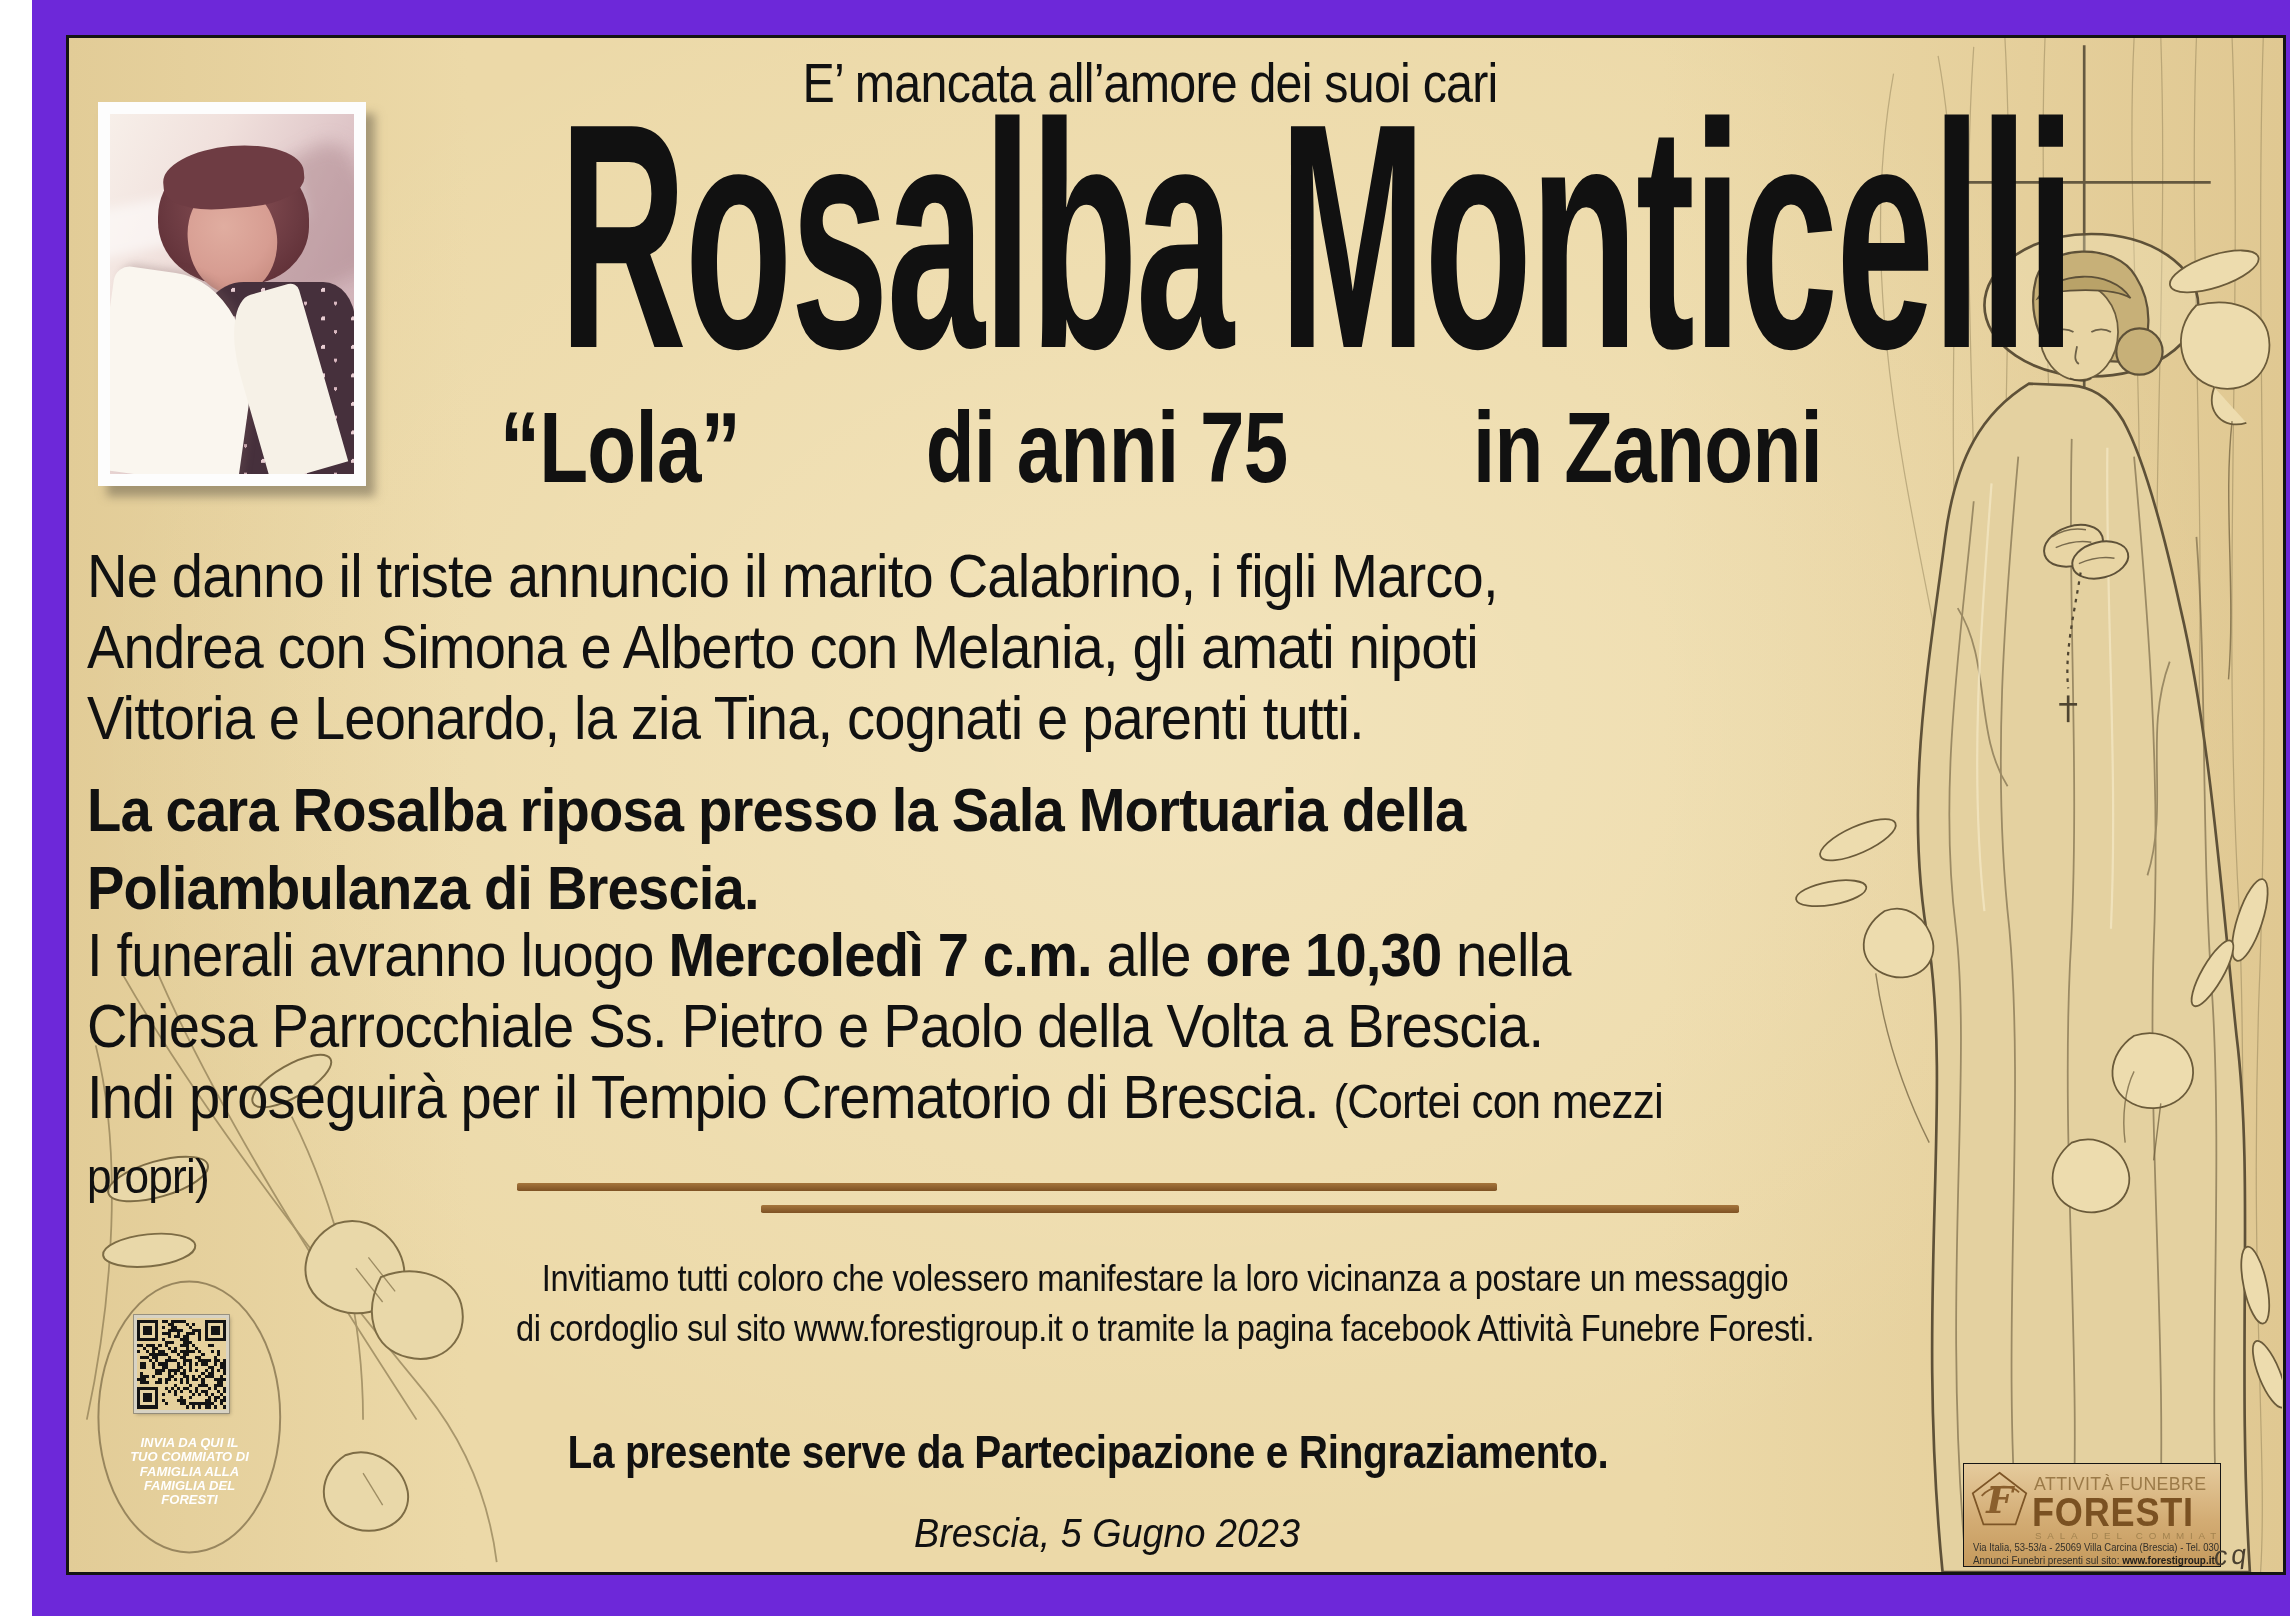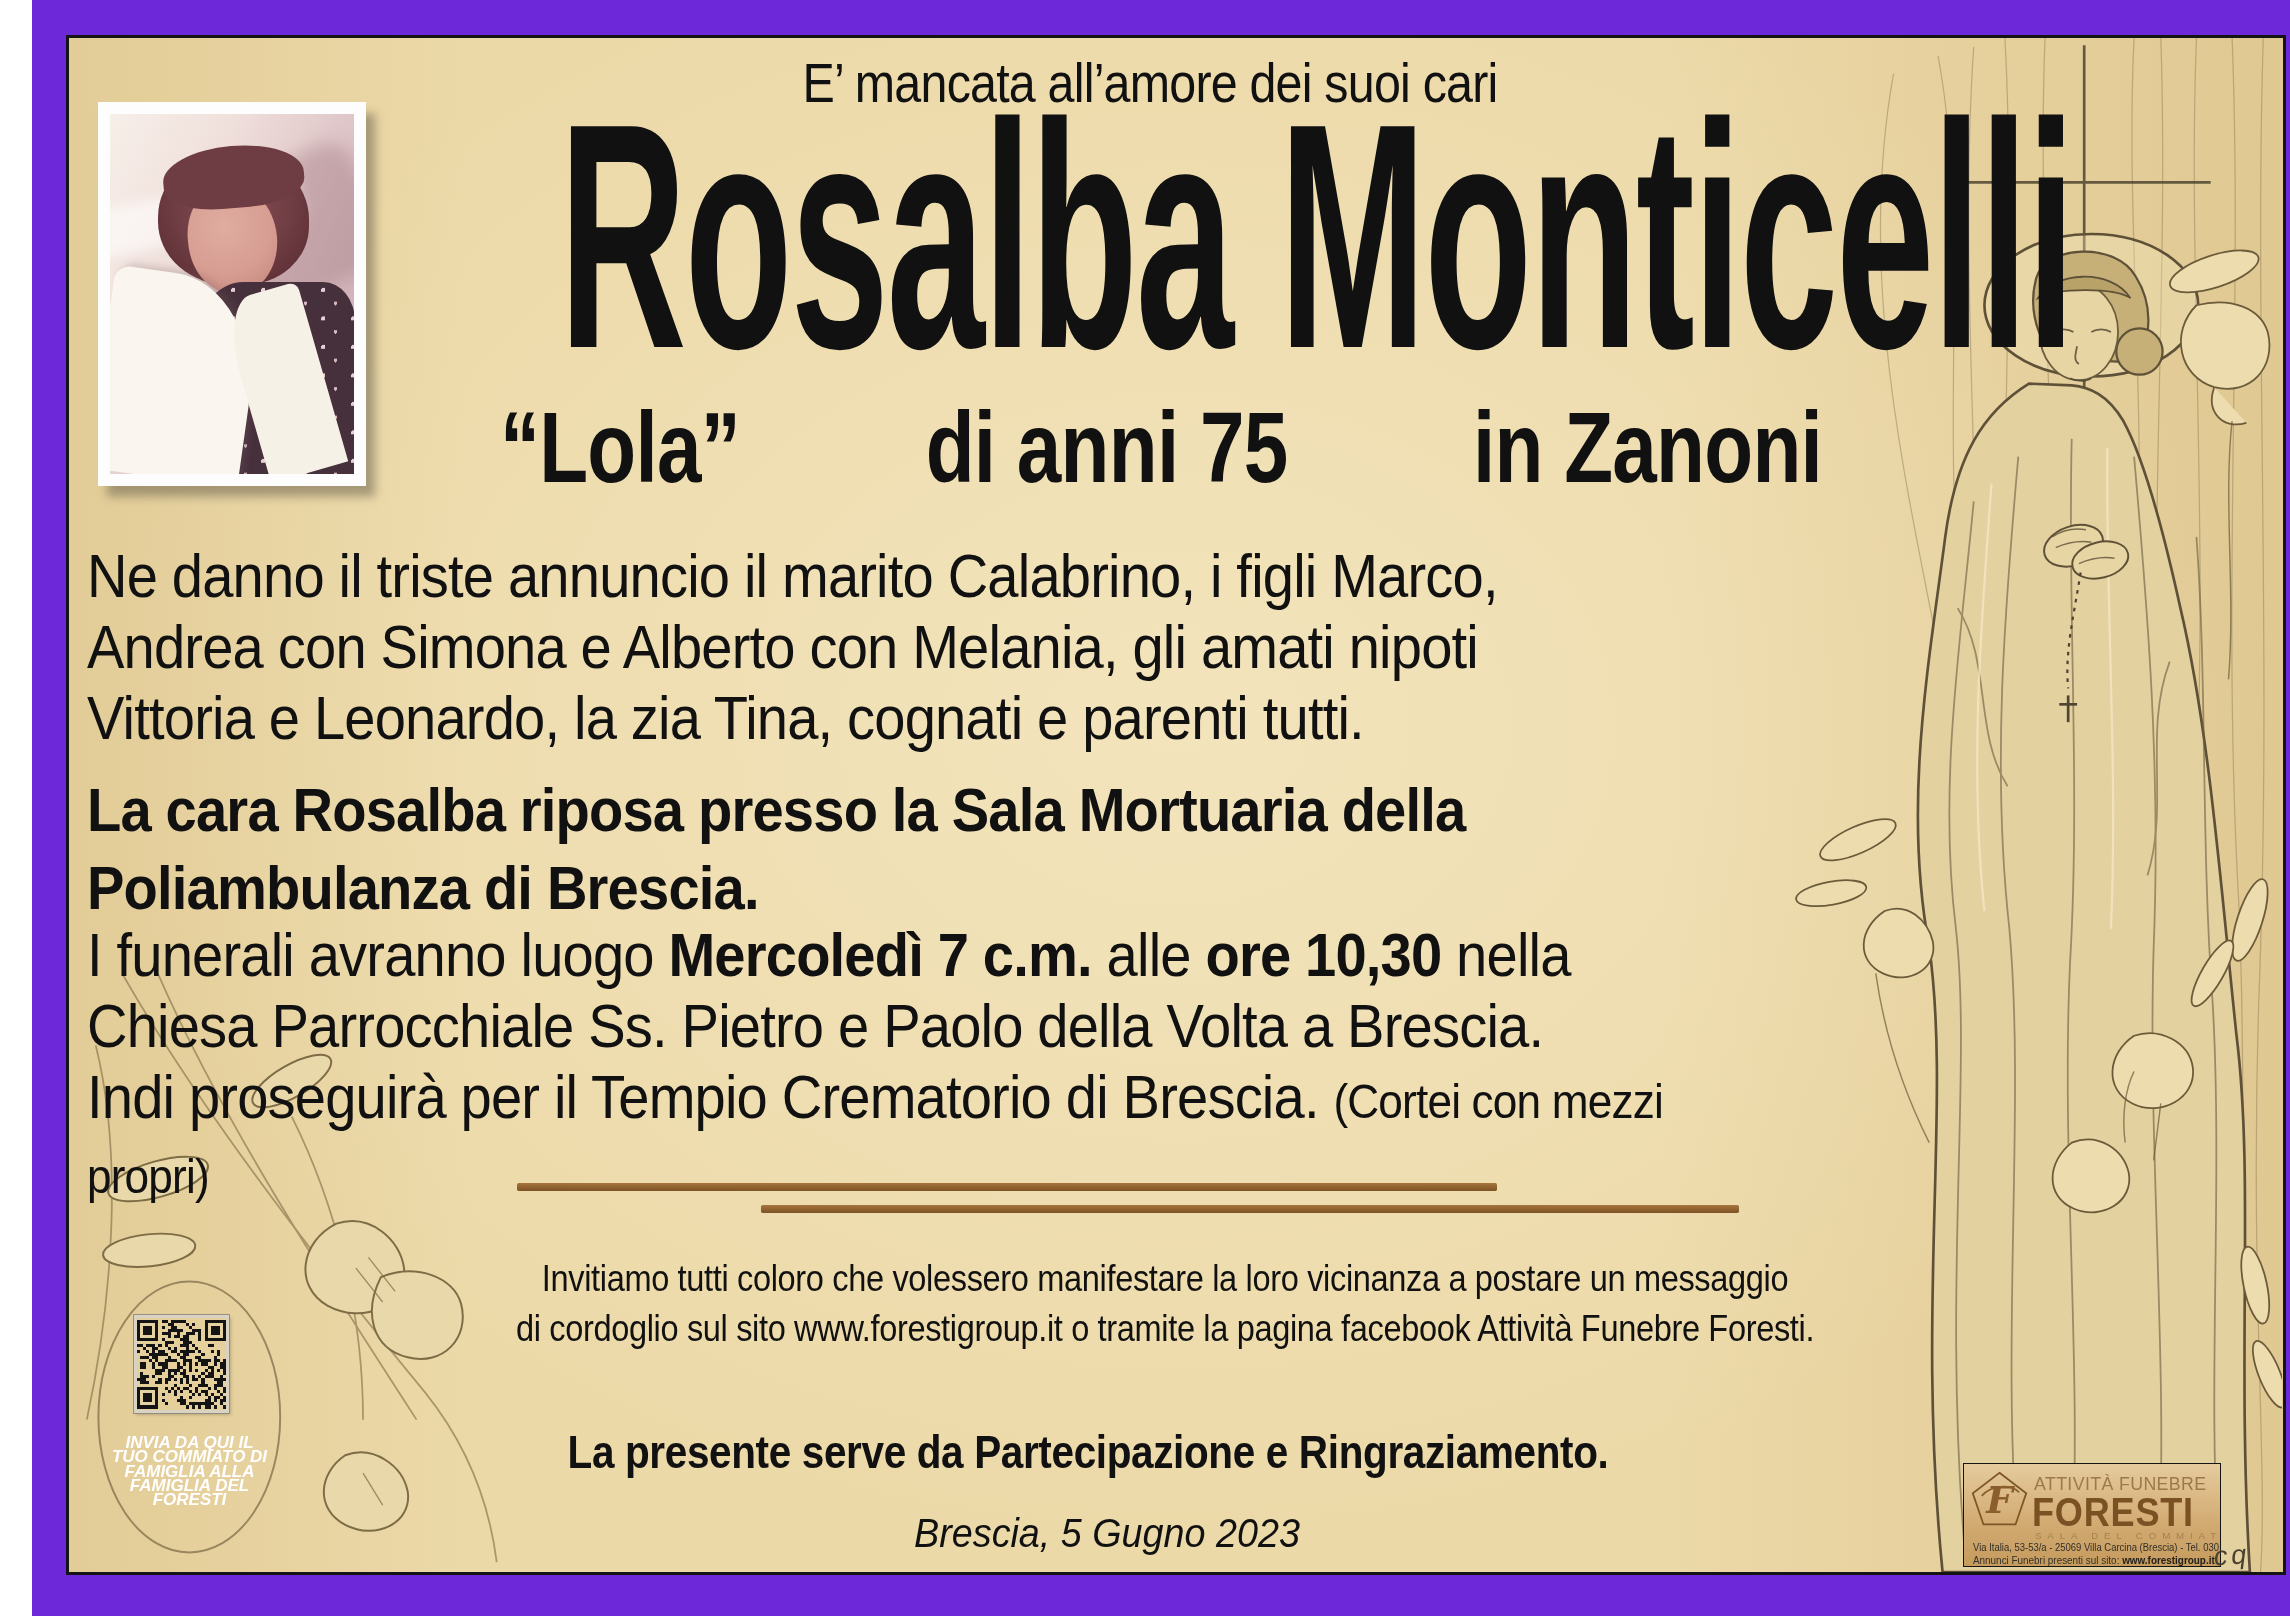--- a/index.html
+++ b/index.html
@@ -62,21 +62,21 @@
   .closing{position:absolute;left:-88px;top:1387px;width:100%;text-align:center;font-size:46px;font-weight:bold;
           letter-spacing:-0.4px;transform:scaleX(.88);transform-origin:center top;white-space:nowrap;}
   .dateline{position:absolute;left:-69px;top:1472px;width:100%;text-align:center;font-size:41px;font-style:italic;
           transform:scaleX(.92);transform-origin:center top;white-space:nowrap;}
   
   .qr-box{position:absolute;left:65px;top:1277px;width:89px;height:92px;
           border:3.6px solid #d8d3c4;box-shadow:0 0 0 0.9px #8f897b, 1.8px 1.8px 3.6px rgba(80,70,50,.4);
           background:transparent;}
   .qr-box svg{display:block;width:100%;height:100%;shape-rendering:crispEdges;}
   .qr-caption{position:absolute;left:36px;top:1398px;width:169px;text-align:center;color:#ffffff;
-          font-size:17px;line-height:14.3px;font-weight:bold;font-style:italic;letter-spacing:0;}
+          font-size:13px;line-height:14.3px;font-weight:bold;font-style:italic;letter-spacing:0;}
   
   .logo-box{position:absolute;left:1894px;top:1425px;width:256px;height:102px;border:1.8px solid #151515;
           background:linear-gradient(#e5cb9d 0%, #d3ac74 55%, #c59a5d 100%);overflow:hidden;}
   .logo-pent{position:absolute;left:7.1px;top:7.1px;width:57px;height:57px;}
   .logo-attivita{position:absolute;left:70px;top:9px;width:182px;font-size:18.7px;color:#9b7a48;
           letter-spacing:0.4px;transform:scaleX(.95);transform-origin:0 0;white-space:nowrap;}
   .logo-name{position:absolute;left:68px;top:25px;width:182px;font-size:41px;font-weight:bold;color:#7a5122;
           letter-spacing:0.9px;transform:scaleX(.88);transform-origin:0 0;white-space:nowrap;}
   .logo-tag{position:absolute;left:71px;top:66px;font-size:9.8px;color:#a3834f;letter-spacing:5.8px;white-space:nowrap;}
   .logo-addr{position:absolute;left:9px;top:78px;width:247px;font-size:10.2px;color:#33302a;white-space:nowrap;

